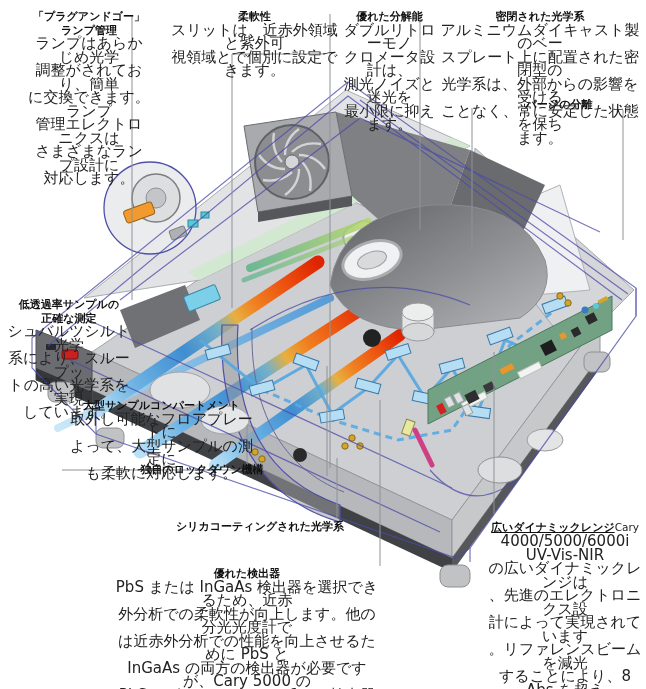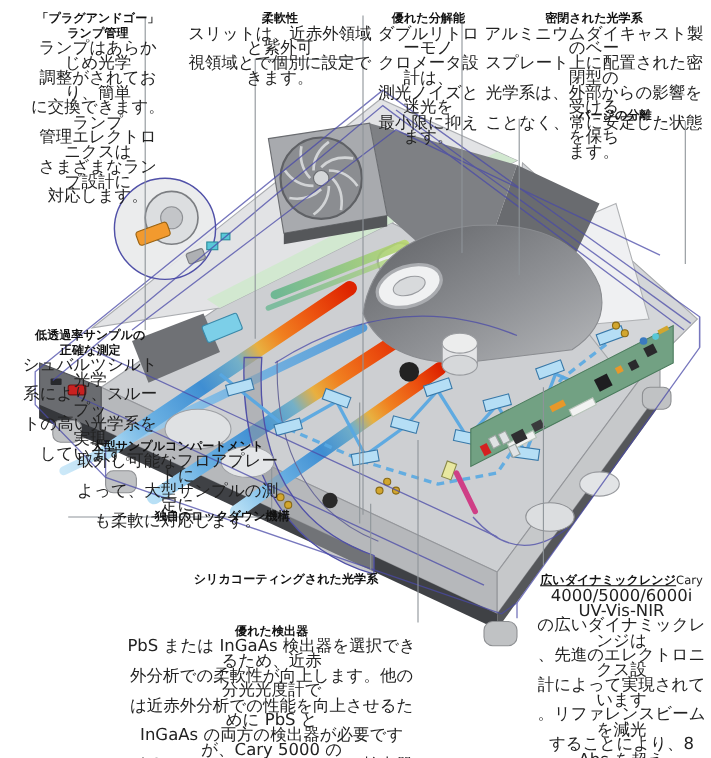--- a/index.html
+++ b/index.html
@@ -279,21 +279,21 @@
 スプレート上に配置された密閉型の
 光学系は、外部からの影響を受ける
 ことなく、常に安定した状態を保ち
 ます。</p>
   </div>
 
   <div class="block" style="left:498px;top:98px;width:122px">
     <h4>パージの分離</h4>
   </div>
 
-  <div class="block" style="left:18px;top:298px;width:128px">
+  <div class="block" style="left:5px;top:298px;width:128px">
     <h4>低透過率サンプルの
 正確な測定</h4>
     <p>シュバルツシルト光学
 系により、スループッ
 トの高い光学系を実現
 しています。</p>
   </div>
 
   <div class="block" style="left:64px;top:399px;width:195px">
     <h4>大型サンプルコンパートメント</h4>

